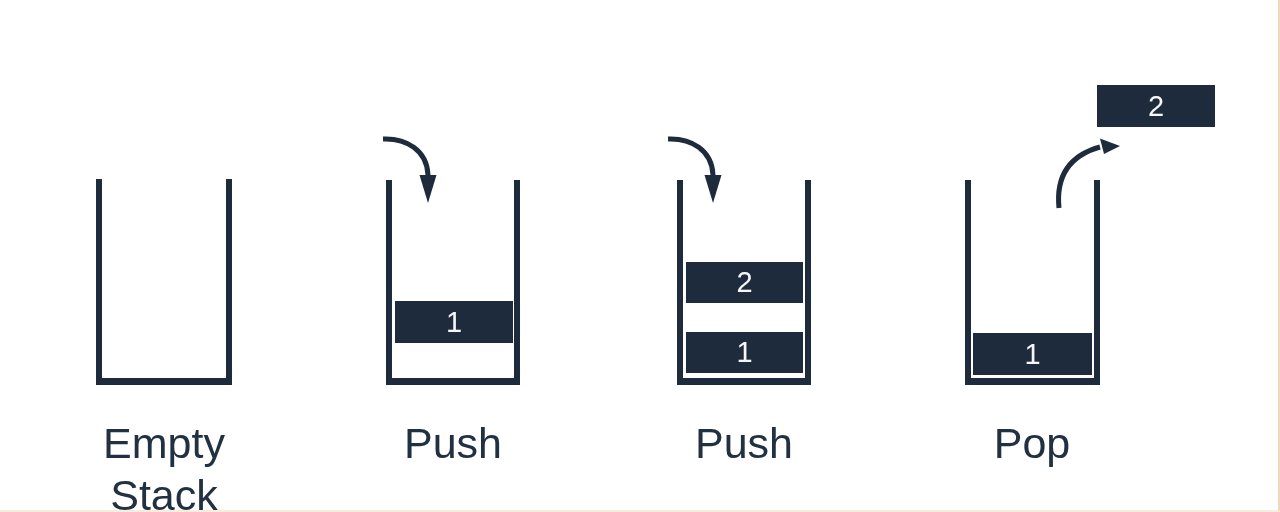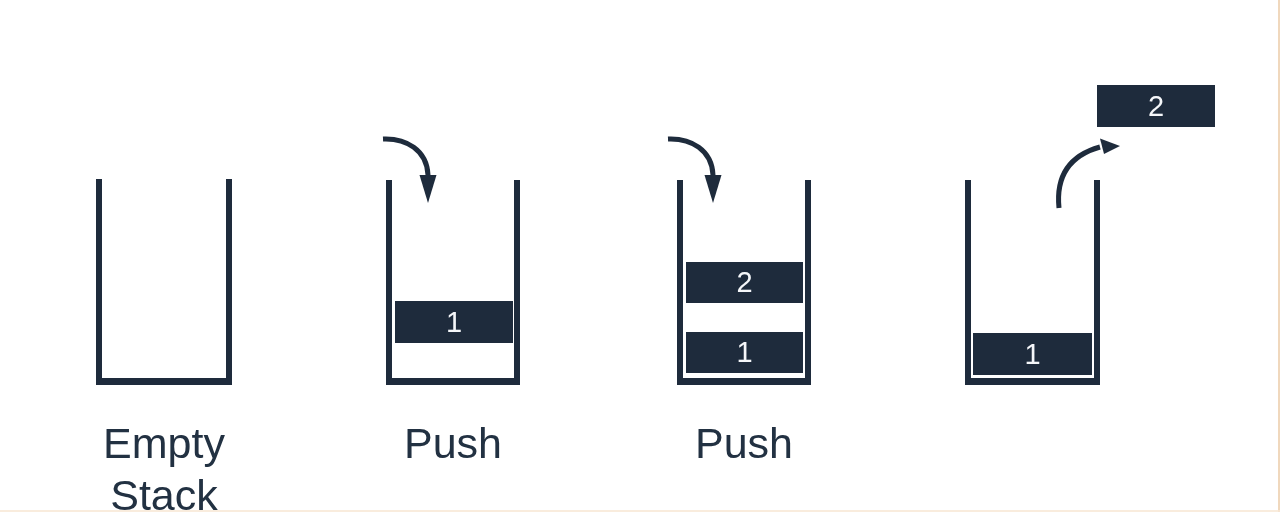--- a/index.html
+++ b/index.html
@@ -60,16 +60,17 @@
   <div class="item" style="left:686px; top:332px; width:117px; height:41px;">1</div>
   <div class="panel-label" style="left:624px; top:418px;">Push</div>
 
   <div class="item" style="left:1097px; top:85px; width:118px; height:42px;">2</div>
   <svg class="arrow" style="left:1050px; top:133px;" width="74" height="80" viewBox="0 0 74 80">
     <path d="M9 75 C6 45 18 23 50 14"></path>
     <polygon points="50,5.5 54,21 70,13"></polygon>
   </svg>
   <div class="stack" style="left:965px; top:180px; width:135px; height:205px;"></div>
   <div class="item" style="left:973px; top:333px; width:119px; height:42px;">1</div>
+  <div class="panel-label" style="left:912px; top:418px;">Pop</div>
 
   <div class="edge-right"></div>
   <div class="edge-bottom"></div>
 </div>
 
 </body></html>

